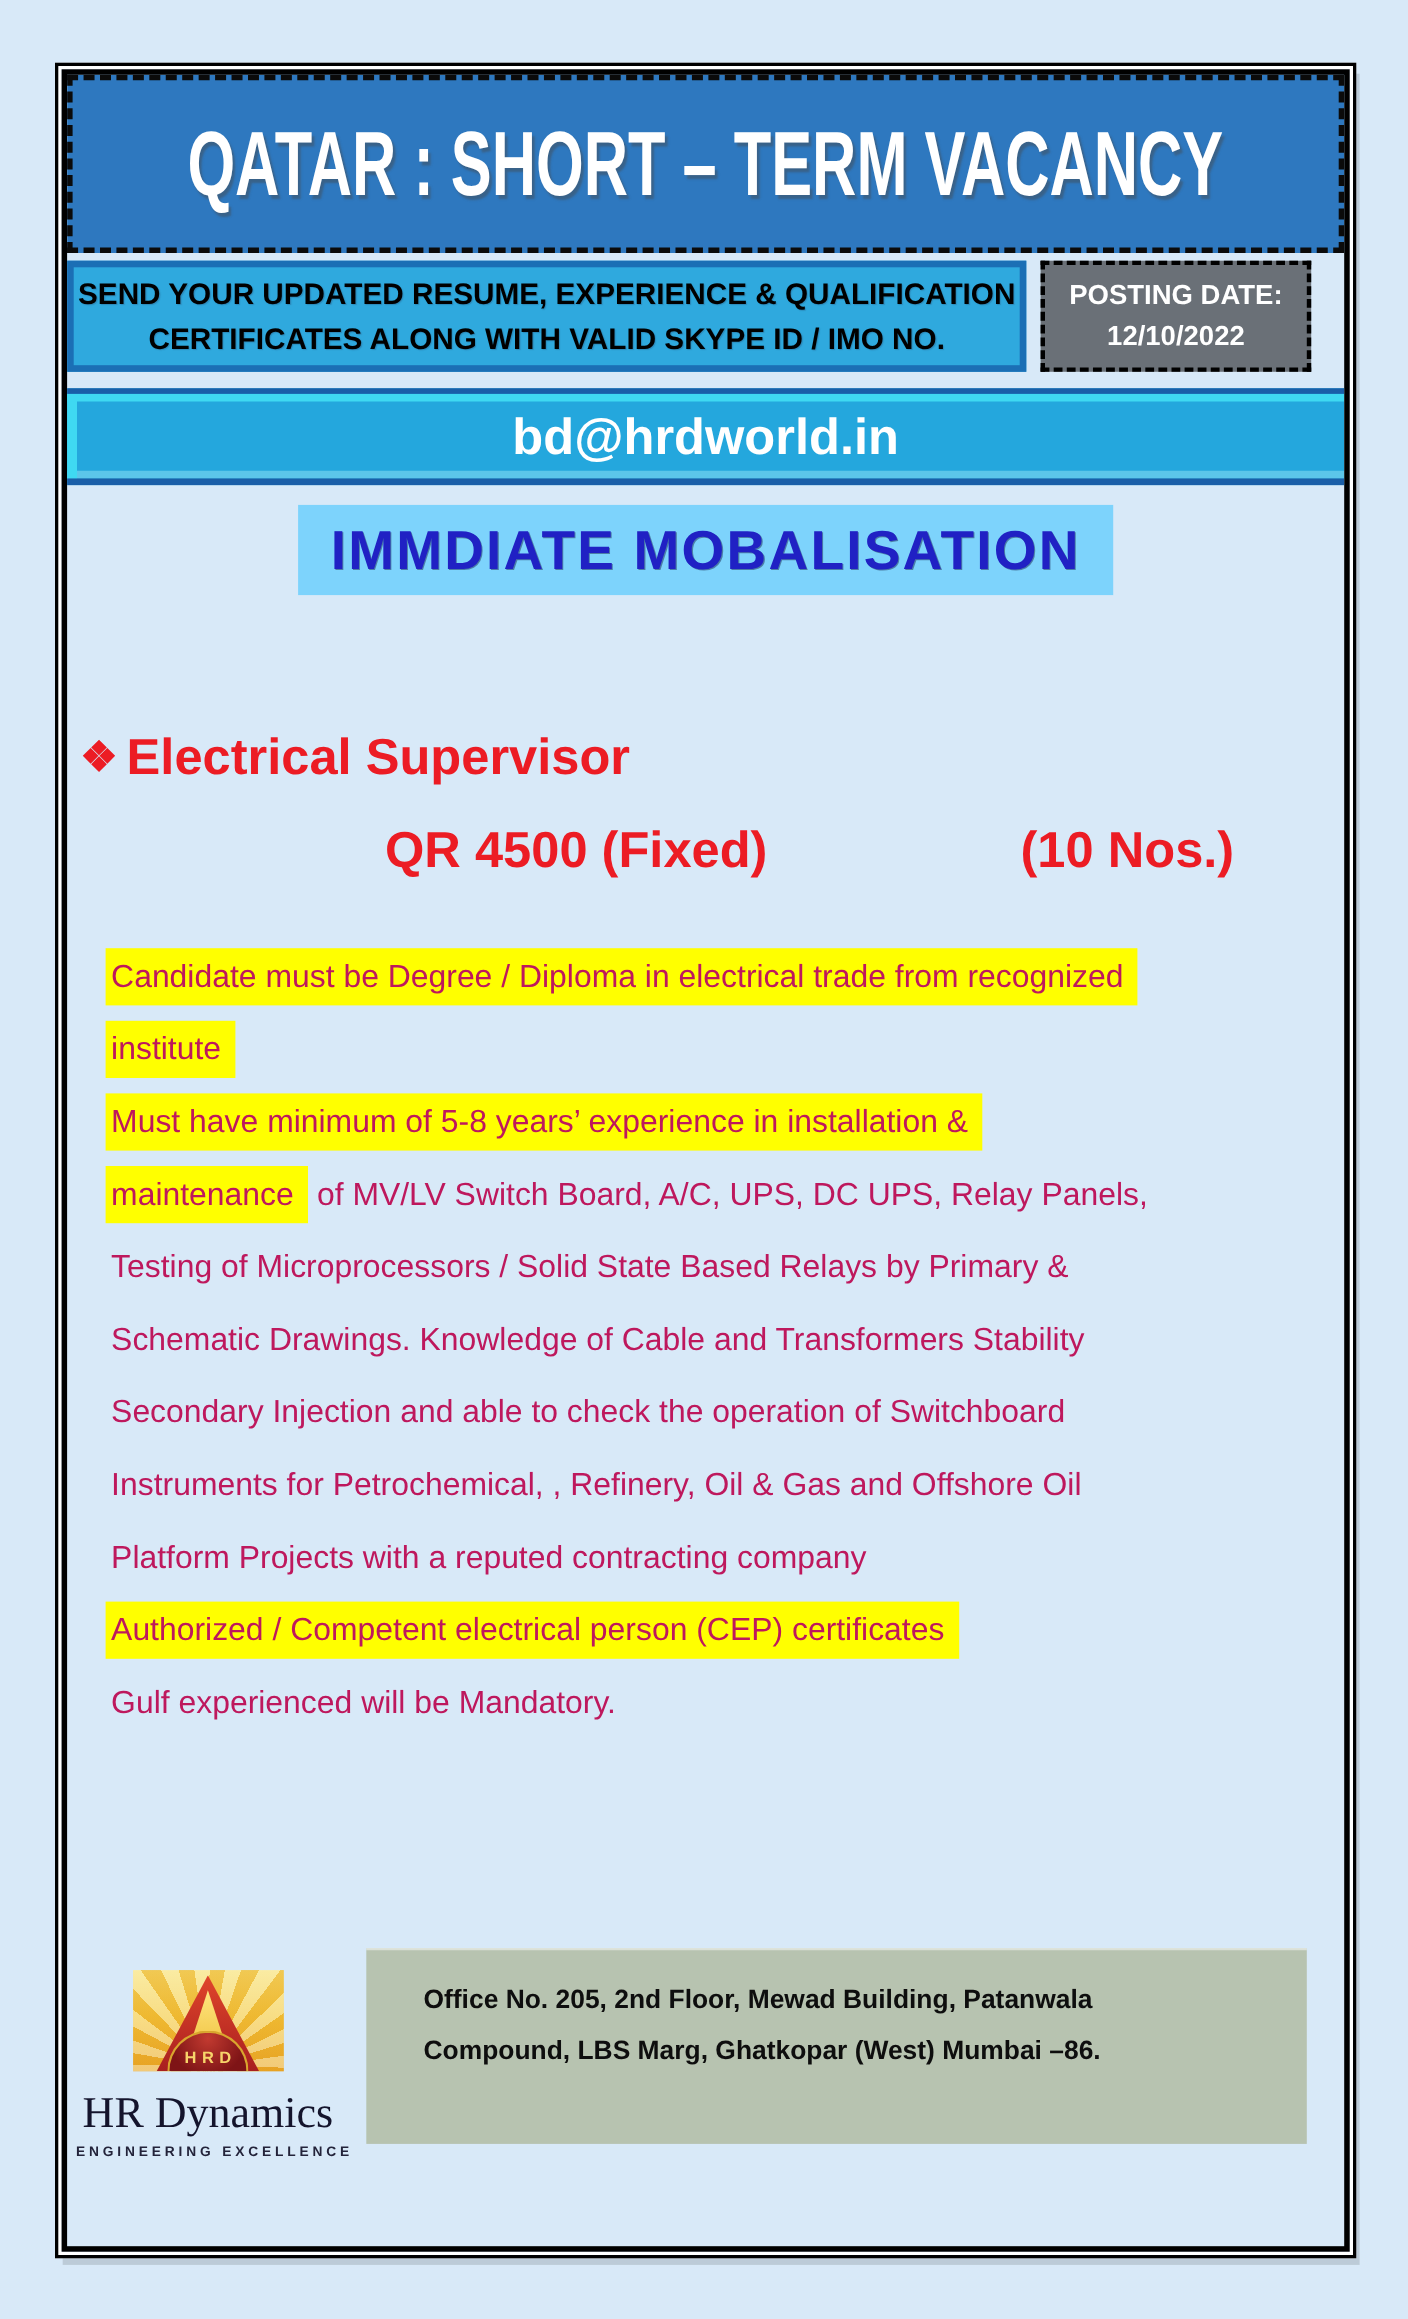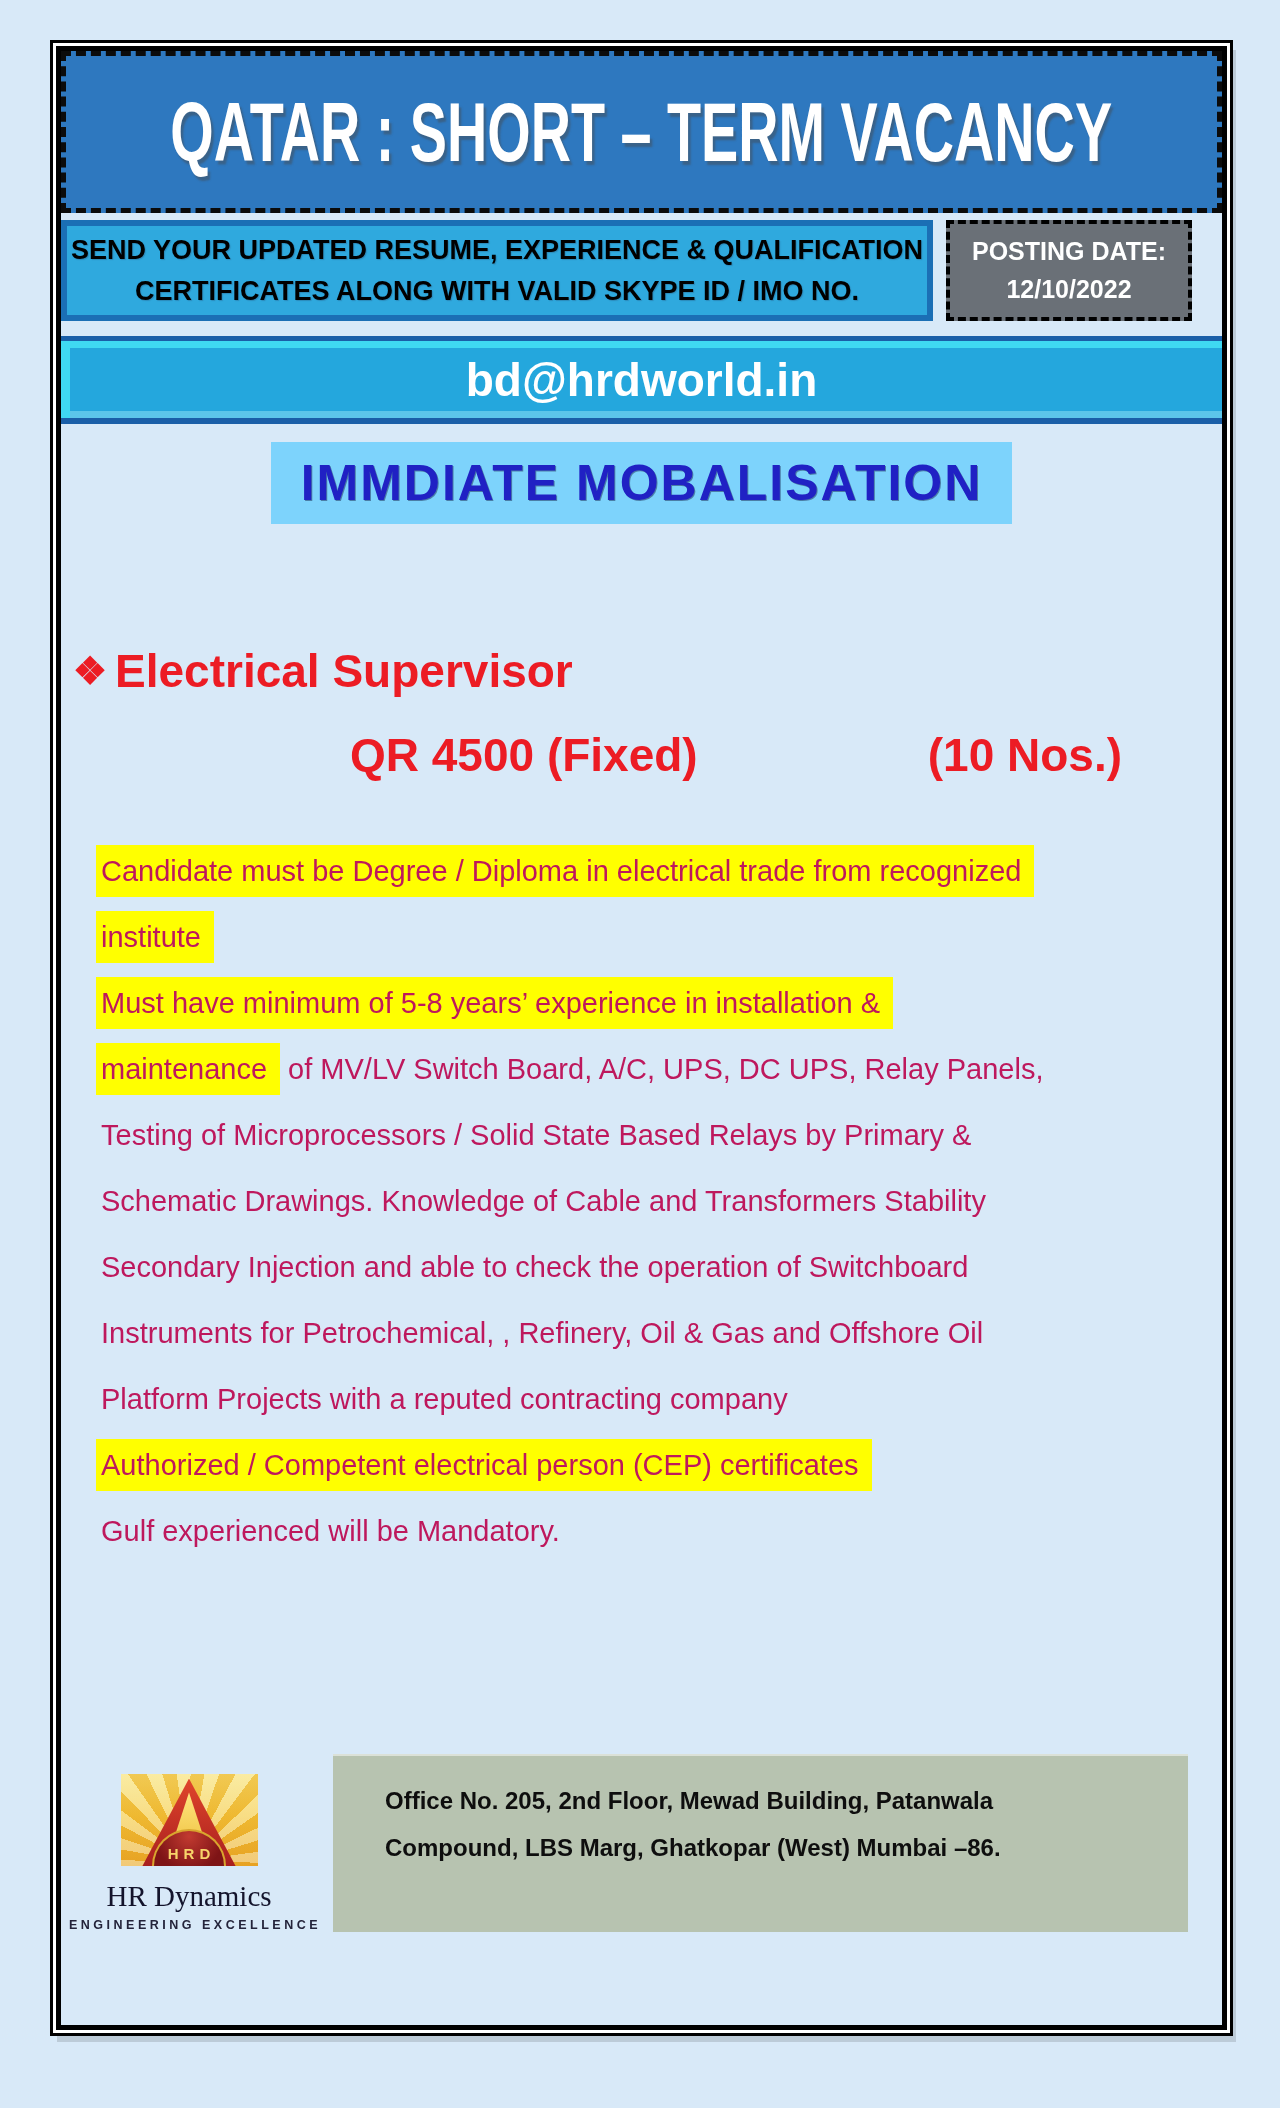--- a/index.html
+++ b/index.html
@@ -3,21 +3,21 @@
 <meta charset="utf-8">
 <style>
   * { box-sizing: border-box; margin: 0; padding: 0; }
   html, body {
     width: 1280px; height: 2108px;
     background: #d8e9f8;
     font-family: "Liberation Sans", sans-serif;
     overflow: hidden;
   }
   .poster-outer {
-    position: absolute; left: 50px; top: 40px;
+    position: absolute; left: 50px; top: 57px;
     width: 1183px; height: 1996px;
     border: 3px solid #000;
     background: #ffffff;
     padding: 3px;
     box-shadow: 5px 8px 0 -2px rgba(165,178,190,0.55);
   }
   .poster-inner {
     width: 100%; height: 100%;
     border: 5px solid #000;
     background: #d8e9f8;
@@ -139,21 +139,21 @@
     background: radial-gradient(circle at 50% 15%, #c23a30 0%, #7e1416 75%);
     border: 2px solid #d9a62e; border-bottom: none;
     display: flex; align-items: flex-end; justify-content: center;
   }
   .logo-dome span {
     color: #f7d46a; font-weight: bold; font-size: 15px;
     letter-spacing: 5px; margin-bottom: 4px; margin-left: 5px;
   }
   .company-name {
     font-family: "Liberation Serif", serif;
-    font-size: 29px; color: #14142c; margin-top: 14px; white-space: nowrap;
+    font-size: 40px; color: #14142c; margin-top: 14px; white-space: nowrap;
   }
   .tagline {
     font-size: 12.5px; letter-spacing: 3.5px; color: #23233a;
     margin-top: 5px; white-space: nowrap; font-weight: bold;
   }
   .address-box {
     flex: 1; margin-left: 24px;
     background: #b7c3b0;
     height: 178px;
     padding: 24px 10px 0 52px;

